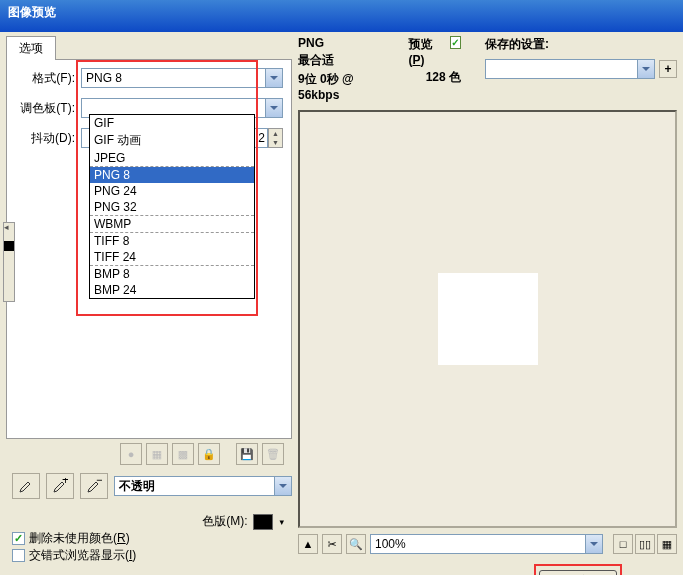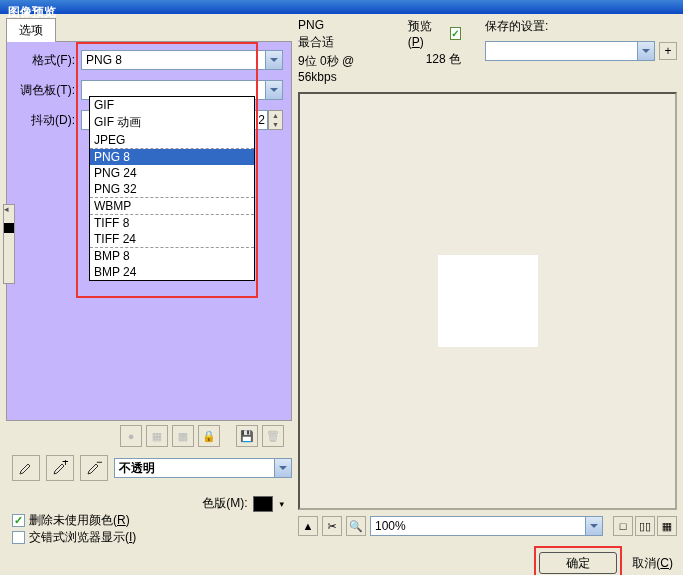--- a/index.html
+++ b/index.html
@@ -1,22 +1,22 @@
 <!DOCTYPE html>
 <html><head>
 <meta charset="utf-8">
 <style>
 *{box-sizing:border-box;margin:0;padding:0;font-family:"Microsoft YaHei","SimSun",Arial,sans-serif;font-size:12px;}
 body{background:#ece9d8;width:683px;height:575px;overflow:hidden;}
-.titlebar{background:linear-gradient(to bottom,#3b82d6,#0d49c5);color:#fff;padding:4px 8px;font-weight:bold;height:14px;}
+.titlebar{background:linear-gradient(to bottom,#3b82d6,#0d49c5);color:#fff;padding:4px 8px;font-weight:bold;height:32px;}
 .content{display:flex;height:553px;}
 .left-panel{width:292px;padding:4px 0 4px 6px;position:relative;}
 .right-panel{flex:1;padding:4px 6px;}
 .tab{display:inline-block;background:#fff;border:1px solid #999;border-bottom:none;padding:3px 12px;position:relative;z-index:2;}
-.tab-body{border:1px solid #999;background:#c4b5fd;margin-top:-1px;padding:8px;height:380px;position:relative;}
+.tab-body{border:1px solid #999;background:#ffffff;margin-top:-1px;padding:8px;height:380px;position:relative;}
 .redbox1{position:absolute;left:76px;top:28px;width:182px;height:256px;border:2px solid #e33;z-index:50;pointer-events:none;}
 .row{display:flex;align-items:center;margin-bottom:10px;}
 .row label{width:60px;text-align:right;margin-right:6px;color:#000;}
 .combo{display:flex;align-items:center;border:1px solid #7f9db9;background:#fff;height:20px;flex:1;position:relative;}
 .combo .val{flex:1;padding:0 4px;color:#000;}
 .combo .btn{width:17px;height:18px;background:linear-gradient(to bottom,#dbe7f6,#b0c8e8);border-left:1px solid #7f9db9;display:flex;align-items:center;justify-content:center;}
 .combo .btn::after{content:"";border:4px solid transparent;border-top:4px solid #4a6a99;margin-top:3px;}
 .num{width:40px;border:1px solid #7f9db9;background:#fff;height:20px;text-align:right;padding:0 2px;margin-left:4px;}
 .spin{width:15px;height:20px;border:1px solid #999;background:#ece9d8;display:flex;flex-direction:column;}
 .spin div{flex:1;display:flex;align-items:center;justify-content:center;font-size:7px;color:#555;}
@@ -32,23 +32,23 @@
 .ibtn.off{color:#bbb;}
 .row2{display:flex;align-items:center;gap:6px;margin-top:8px;padding-left:6px;}
 .eyedrop{width:28px;height:26px;border:1px solid #aca899;background:#ece9d8;display:flex;align-items:center;justify-content:center;}
 .eyedrop svg{width:16px;height:16px;}
 .transp{flex:1;font-weight:bold;}
 .row3{display:flex;align-items:center;justify-content:flex-end;gap:6px;margin-top:14px;padding-right:8px;}
 .swatch{width:20px;height:16px;background:#000;border:1px solid #666;}
 .chkrow{display:flex;align-items:center;gap:4px;padding-left:6px;}
 .chk{width:13px;height:13px;border:1px solid #7f9db9;background:#fff;display:flex;align-items:center;justify-content:center;}
 .chk.on::after{content:"✓";color:#21a121;font-size:11px;font-weight:bold;}
-.info-row{display:flex;gap:24px;}
+.info-row{display:flex;gap:24px;font-weight:bold;}
 .info-col{display:flex;flex-direction:column;gap:2px;}
-.info-col .r{display:flex;align-items:center;gap:8px;}
+.info-col .r{display:flex;gap:8px;}
 .greenchk{width:13px;height:13px;border:1px solid #5a8a3a;background:#fff;display:flex;align-items:center;justify-content:center;}
 .greenchk::after{content:"✓";color:#21a121;font-size:10px;font-weight:bold;}
 .saved-row{display:flex;align-items:center;gap:4px;margin-top:4px;}
 .saved-row .combo{width:170px;flex:none;}
 .plusbtn{width:18px;height:18px;border:1px solid #aca899;background:#ece9d8;text-align:center;line-height:16px;}
 .preview{border:2px inset #aca899;background:#efebde;height:418px;margin-top:8px;display:flex;align-items:center;justify-content:center;position:relative;}
 .preview .white{width:100px;height:92px;background:#fff;}
 .bottom{display:flex;align-items:center;gap:4px;margin-top:6px;}
 .tool{width:20px;height:20px;border:1px solid #aca899;background:#ece9d8;display:flex;align-items:center;justify-content:center;font-size:11px;}
 .zoom{width:70px;}

